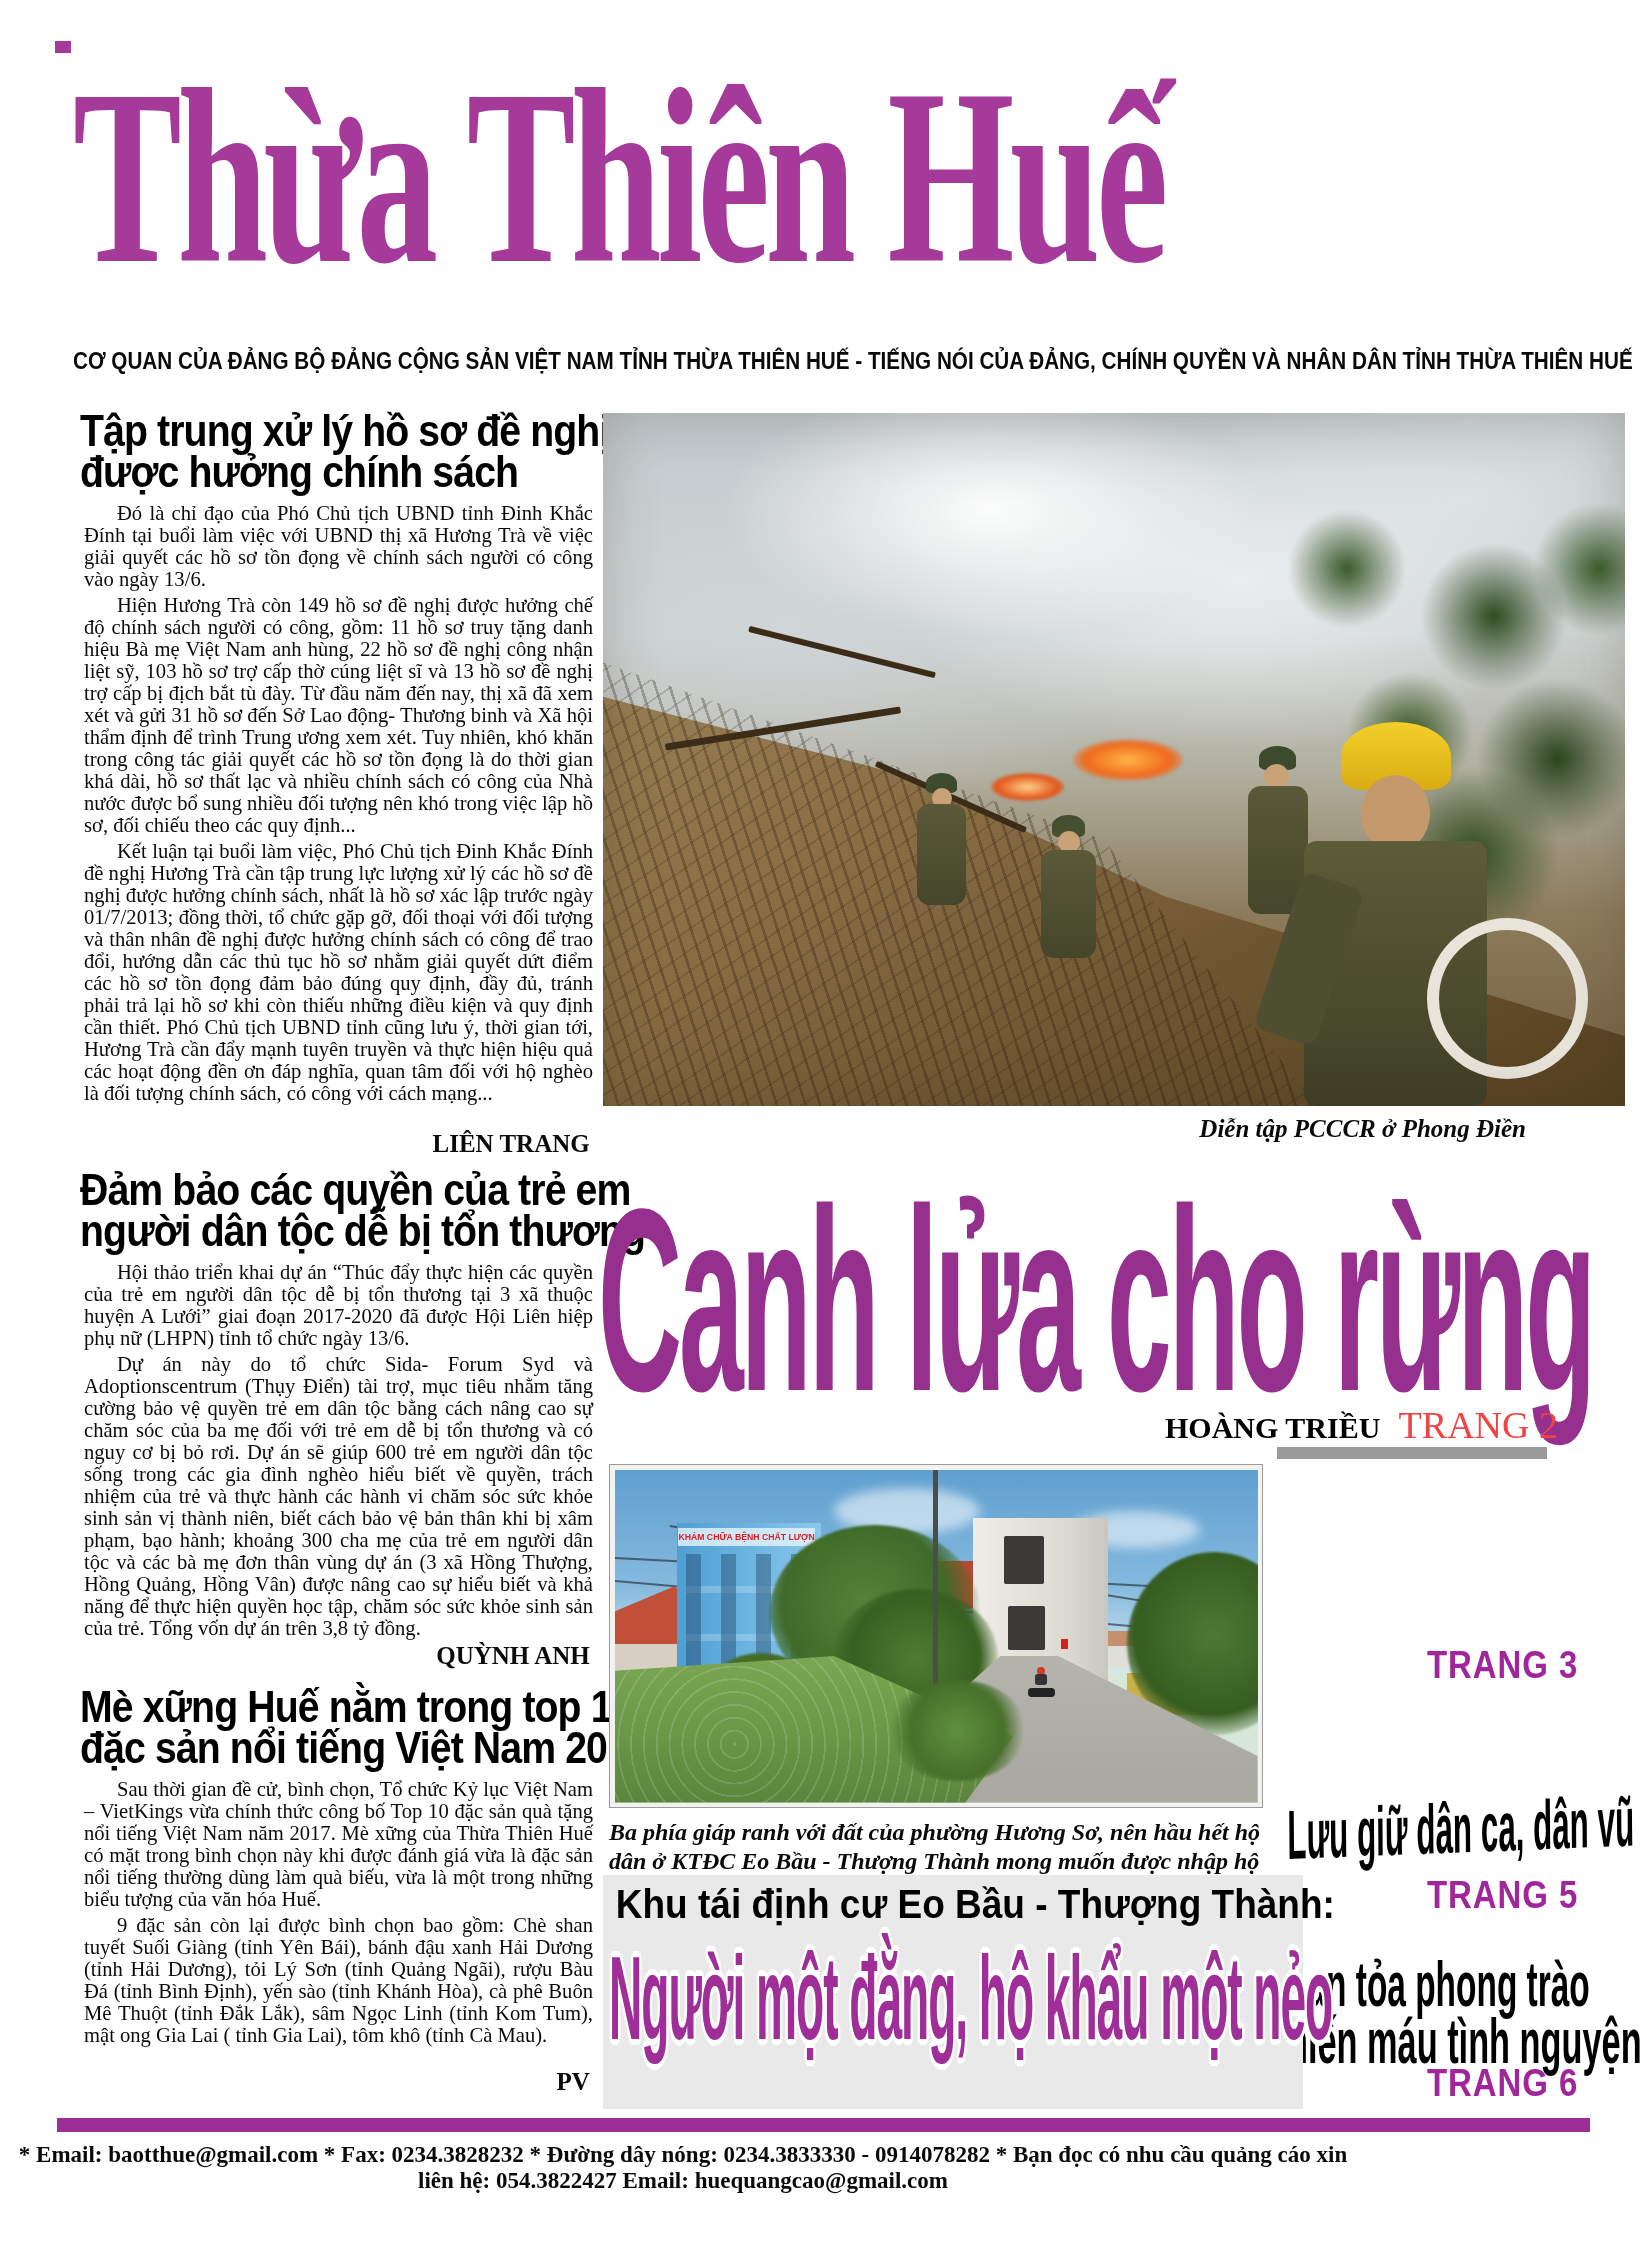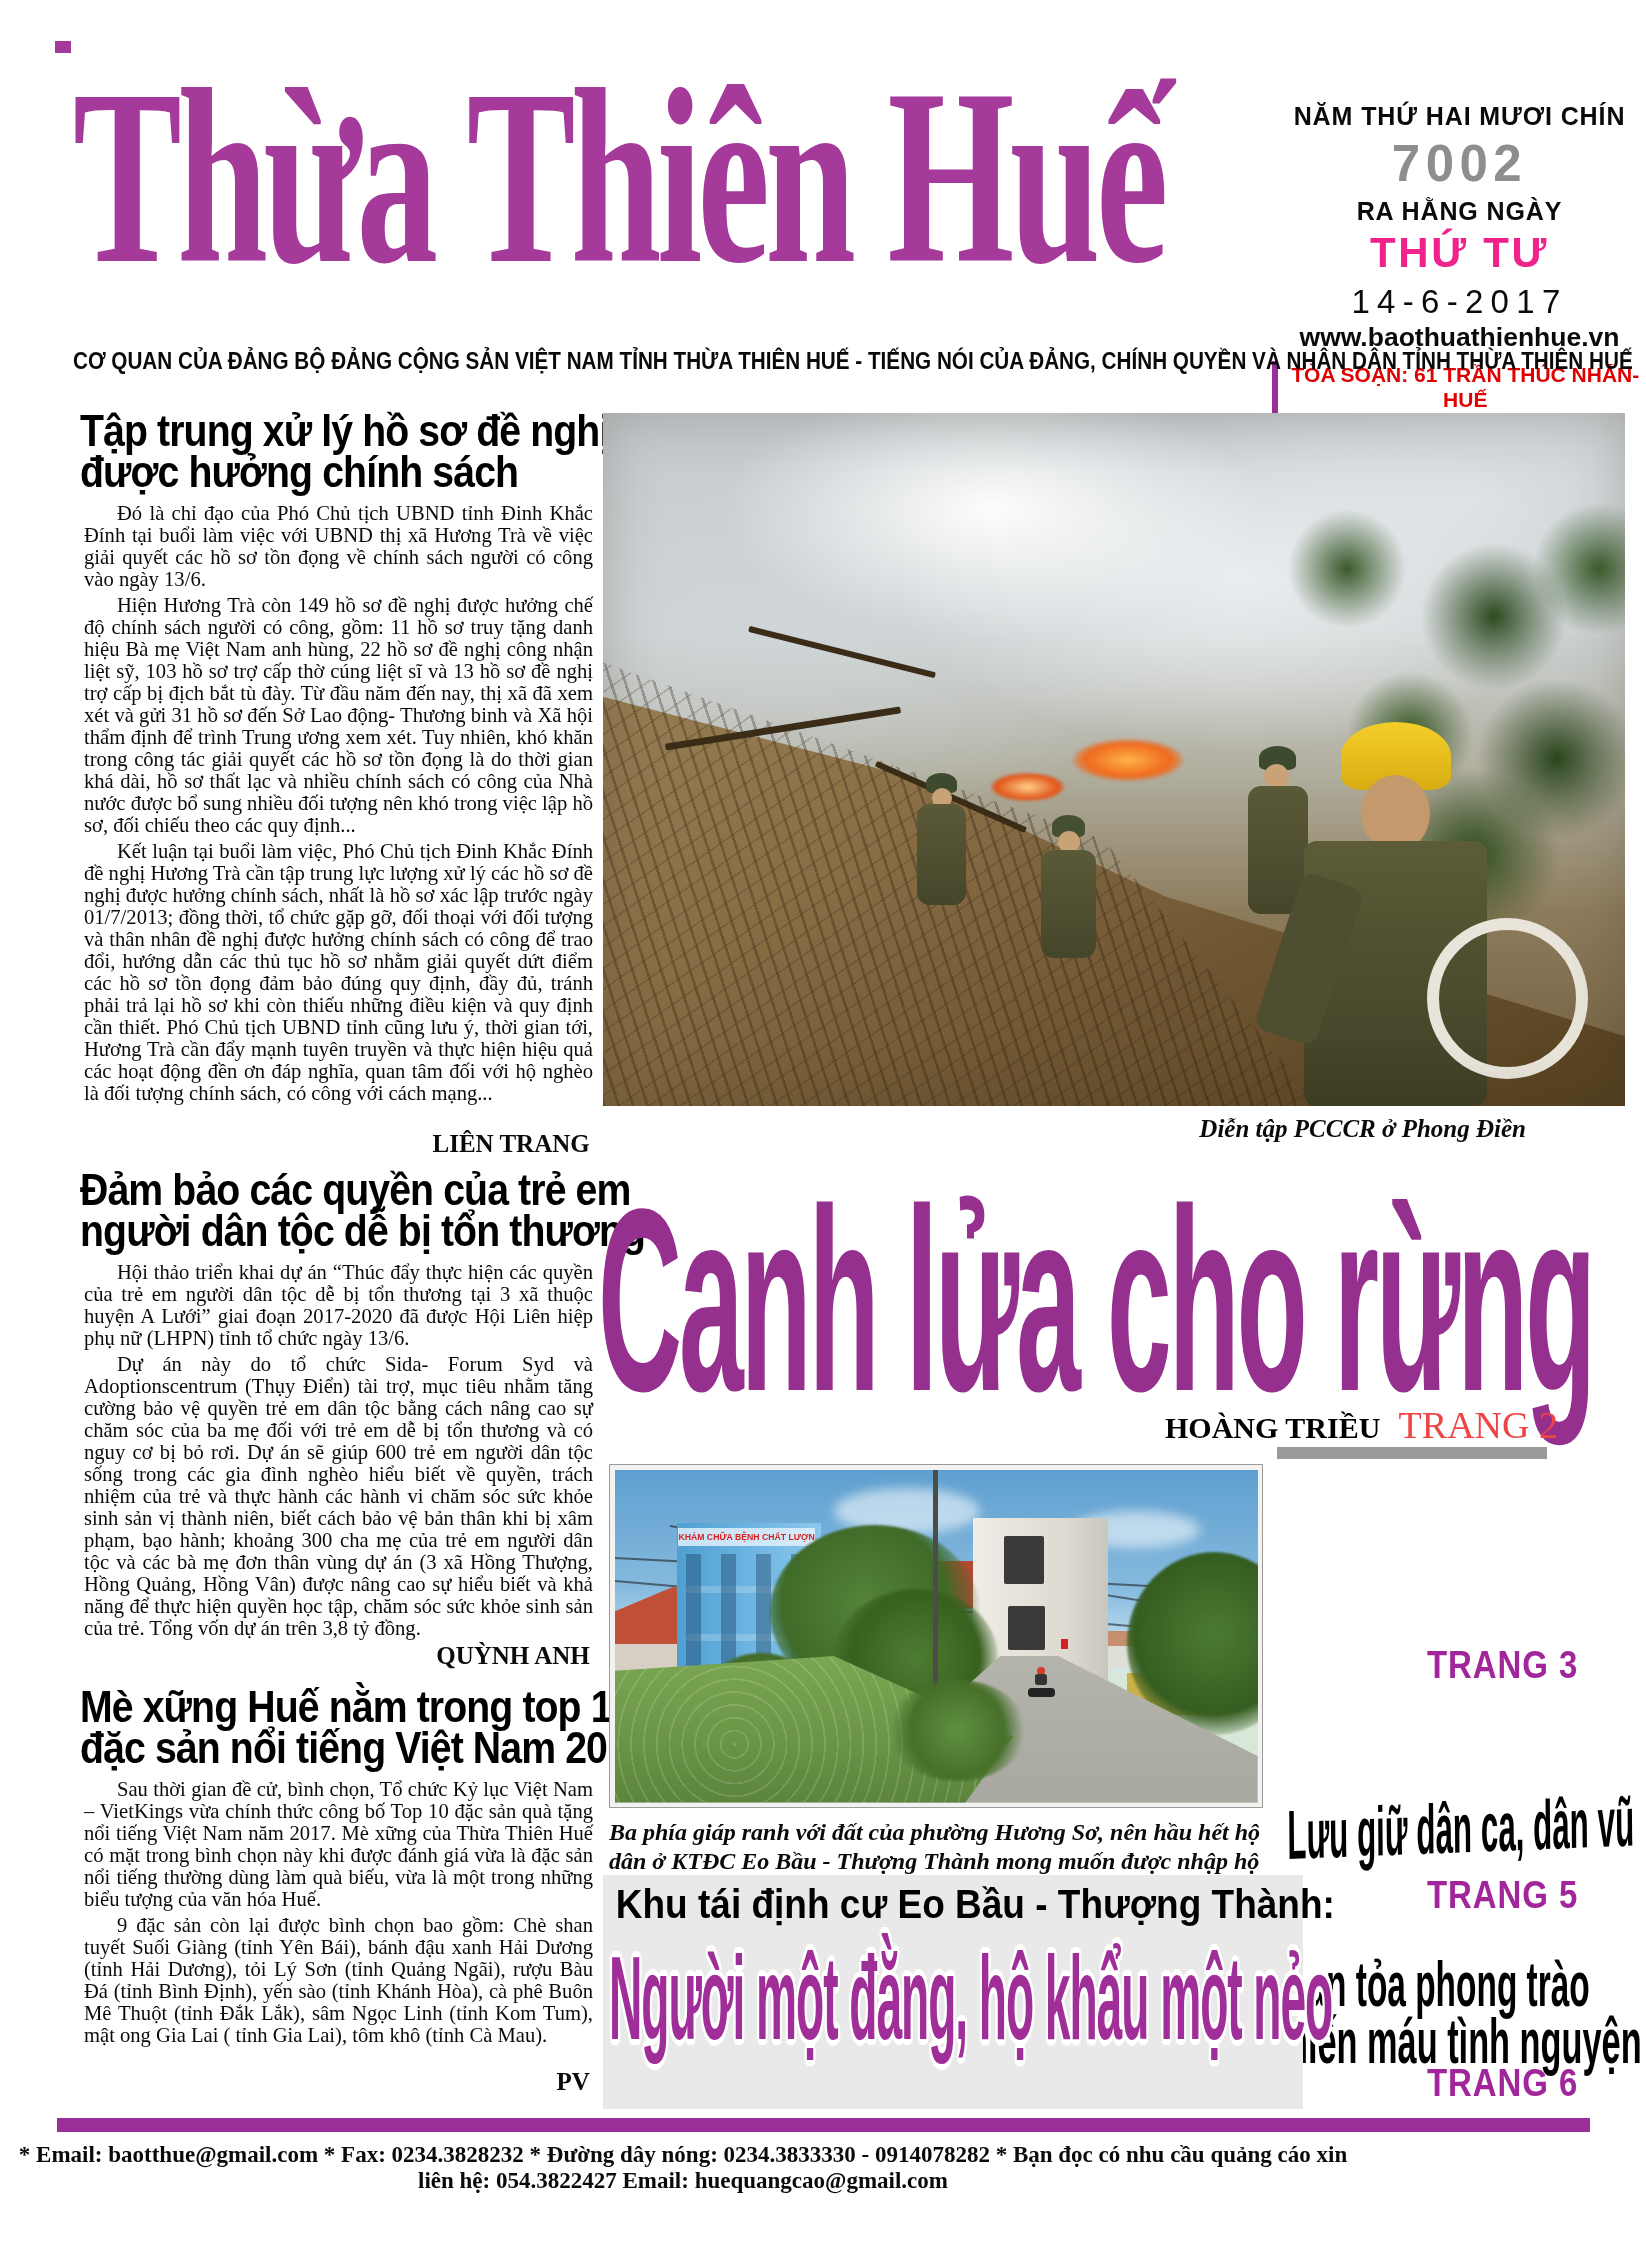--- a/index.html
+++ b/index.html
@@ -168,32 +168,20 @@
 </head>
 <body>
 
 <div class="page">
 
   <div class="abs corner-mark"></div>
   <div class="abs mast-title">
     <span>Thừa Thiên Huế</span>
   </div>
 
-  <div class="abs infobox">
-    <div class="ib-year">NĂM THỨ HAI MƯƠI CHÍN</div>
-    <div class="ib-issue">7002</div>
-    <div class="ib-freq">RA HẰNG NGÀY</div>
-    <div class="ib-weekday">THỨ TƯ</div>
-    <div class="ib-date">14-6-2017</div>
-    <div class="ib-web">www.baothuathienhue.vn</div>
-    <div class="ib-red">
-      <div class="l1">TÒA SOẠN: 61 TRẦN THÚC NHẪN-HUẾ</div>
-      <div class="l2">Trị sự : 0234.3827920</div>
-    </div>
-  </div>
 
   <div class="abs tagline">
     <span>CƠ QUAN CỦA ĐẢNG BỘ ĐẢNG CỘNG SẢN VIỆT NAM TỈNH THỪA THIÊN HUẾ - TIẾNG NÓI CỦA ĐẢNG, CHÍNH QUYỀN VÀ NHÂN DÂN TỈNH THỪA THIÊN HUẾ</span>
   </div>
 
   <div class="abs article a1">
     <h2>
       <span class="tl">Tập trung xử lý hồ sơ đề nghị</span>
       <span class="tl">được hưởng chính sách</span>
     </h2>

